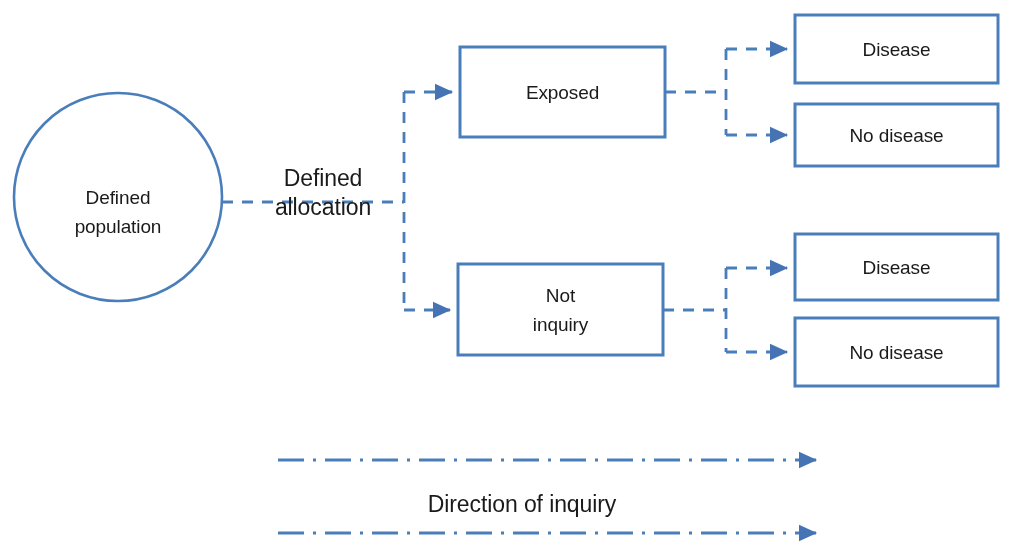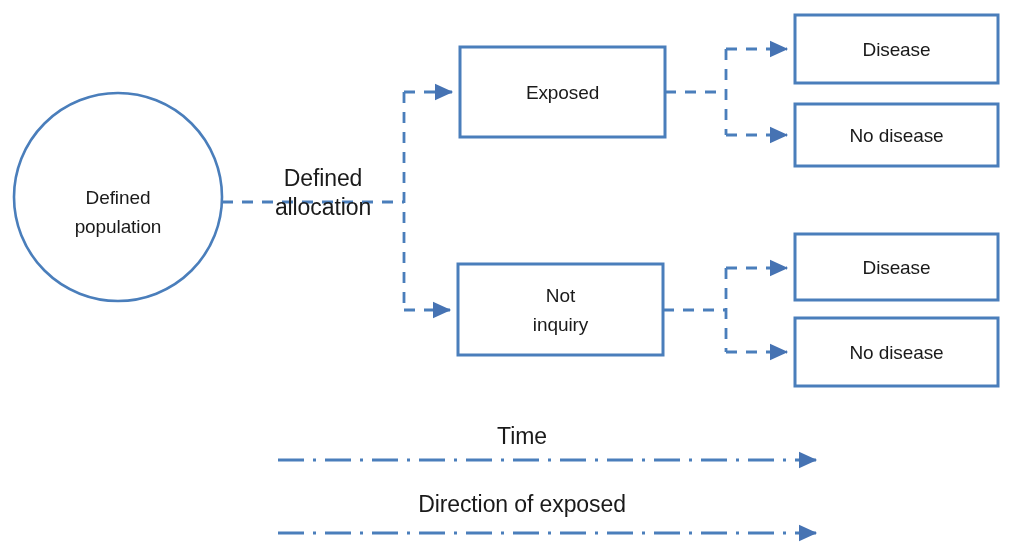--- a/index.html
+++ b/index.html
@@ -110,17 +110,16 @@
 inquiry</div>
 
   <div class="node-label" style="left:795px; top:15px; width:203px; height:68px;">Disease</div>
 
   <div class="node-label" style="left:795px; top:104px; width:203px; height:62px;">No disease</div>
 
   <div class="node-label" style="left:795px; top:234px; width:203px; height:66px;">Disease</div>
 
   <div class="node-label" style="left:795px; top:318px; width:203px; height:68px;">No disease</div>
 
-  <div class="legend-label" style="left:392px; top:423px; width:260px;">Time</div>
 
-  <div class="legend-label" style="left:392px; top:491px; width:260px;">Direction of exposed</div>
+  <div class="legend-label" style="left:392px; top:491px; width:260px;">Direction of inquiry</div>
 
 </div>
 
 </body></html>

